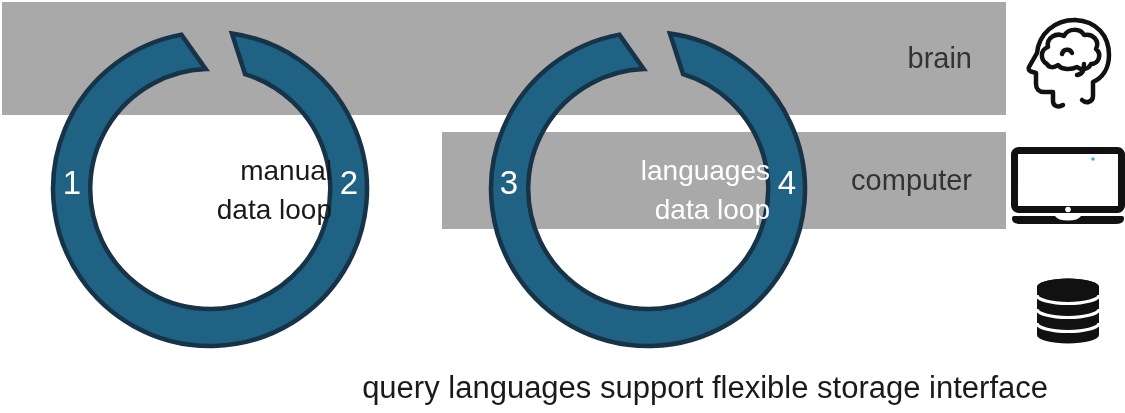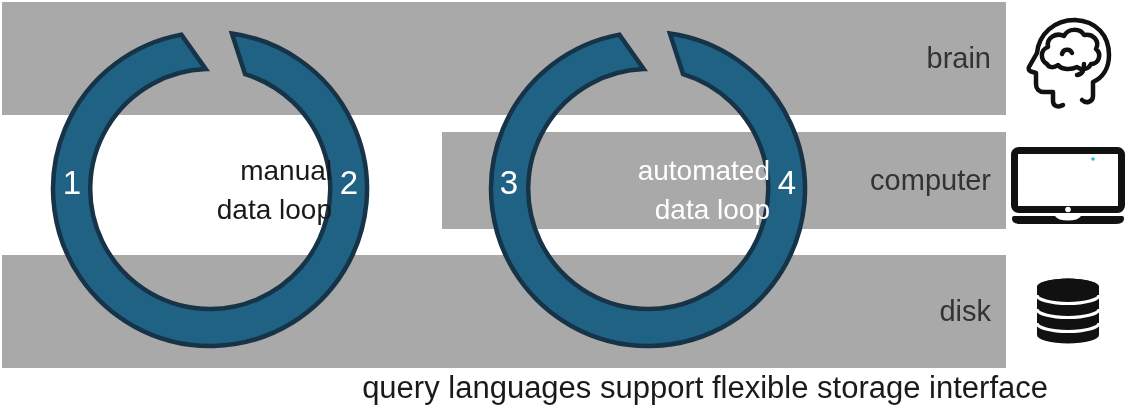--- a/index.html
+++ b/index.html
@@ -5,21 +5,21 @@
   html,body{margin:0;padding:0;}
   body{font-family:"Liberation Sans", sans-serif; background:#ffffff;}
   .canvas{
     position:relative; width:1125px; height:413px; background:#ffffff; overflow:hidden;
   }
   .band{
     position:absolute; background:#a9a9a9;
     display:flex; align-items:center; justify-content:flex-end;
   }
   .band-label{
-    color:#333333; font-size:29px; padding-right:15px; line-height:1;
+    color:#333333; font-size:29px; padding-right:34px; line-height:1;
   }
   .ring-svg{ position:absolute; width:330px; height:330px; }
   .ring-path{ fill:#1F6284; stroke:#163348; stroke-width:4.5; }
   .loop-num{
     position:absolute; width:44px; text-align:center;
     color:#ffffff; font-size:33px; line-height:40px;
   }
   .loop-label{
     position:absolute; width:244px; text-align:right;
     font-size:28px; line-height:39px; top:151px;
@@ -36,43 +36,40 @@
 <body>
 
 <div class="canvas">
 
   <div class="band" style="left:2px; top:2px; width:1004px; height:113px;">
     <span class="band-label">brain</span>
   </div>
   <div class="band" style="left:442px; top:132px; width:564px; height:97px;">
     <span class="band-label">computer</span>
   </div>
-  <div class="band" style="left:2px; top:255px; width:1004px; height:113px;">
-    <span class="band-label">disk</span>
-  </div>
 
   <svg class="ring-svg" style="left:45px; top:24px;" viewBox="-165 -165 330 330">
     <path class="ring-path" d="M 21.9,-155.5 A 157,157 0 1 1 -28.6,-154.4 L -4.2,-119.9 A 120,120 0 1 0 35.1,-114.8 Z"></path>
   </svg>
 
   <svg class="ring-svg" style="left:483px; top:24px;" viewBox="-165 -165 330 330">
     <path class="ring-path" d="M 21.9,-155.5 A 157,157 0 1 1 -28.6,-154.4 L -4.2,-119.9 A 120,120 0 1 0 35.1,-114.8 Z"></path>
   </svg>
 
   <span class="loop-num" style="left:50px; top:163px;">1</span>
   <span class="loop-num" style="left:327px; top:163px;">2</span>
   <span class="loop-num" style="left:487px; top:163px;">3</span>
   <span class="loop-num" style="left:765px; top:163px;">4</span>
 
   <div class="loop-label dark" style="left:88px;">
     <div>manual</div>
     <div>data loop</div>
   </div>
   <div class="loop-label light" style="left:526px;">
-    <div>automated</div>
+    <div>languages</div>
     <div>data loop</div>
   </div>
 
   <div class="icon-box" style="left:1018px; top:12px;">
     <svg width="100" height="100" viewBox="0 0 100 100" fill="none" stroke="#111111" stroke-width="4.5" stroke-linecap="round" stroke-linejoin="round">
       <path d="M 57,8 C 36,8 21,22 19,41 L 11,55 C 10,57 11,59 13,59.5 L 18,61 L 18,72 C 18,77 21,80 26,80 L 35,80 L 35,89 C 35,94 40,96 45,93"></path>
       <path d="M 57,8 C 79,9 91,24 91,43 C 91,57 84,66 75,70 L 75,84 C 75,90 68,92 64,88"></path>
       <path d="M 29,52 C 22,48 22,38 30,35 C 28,26 38,20 46,24 C 50,16 62,16 66,23 C 75,21 82,29 78,37 C 84,42 81,52 73,52 C 71,57 64,59 59,55 C 53,58 44,58 40,53 C 36,56 31,56 29,52 Z"></path>
       <path d="M 44,42 C 45,37 52,36 54,41"></path>
       <path d="M 66,52 C 66,58 65,62 59,63"></path>

